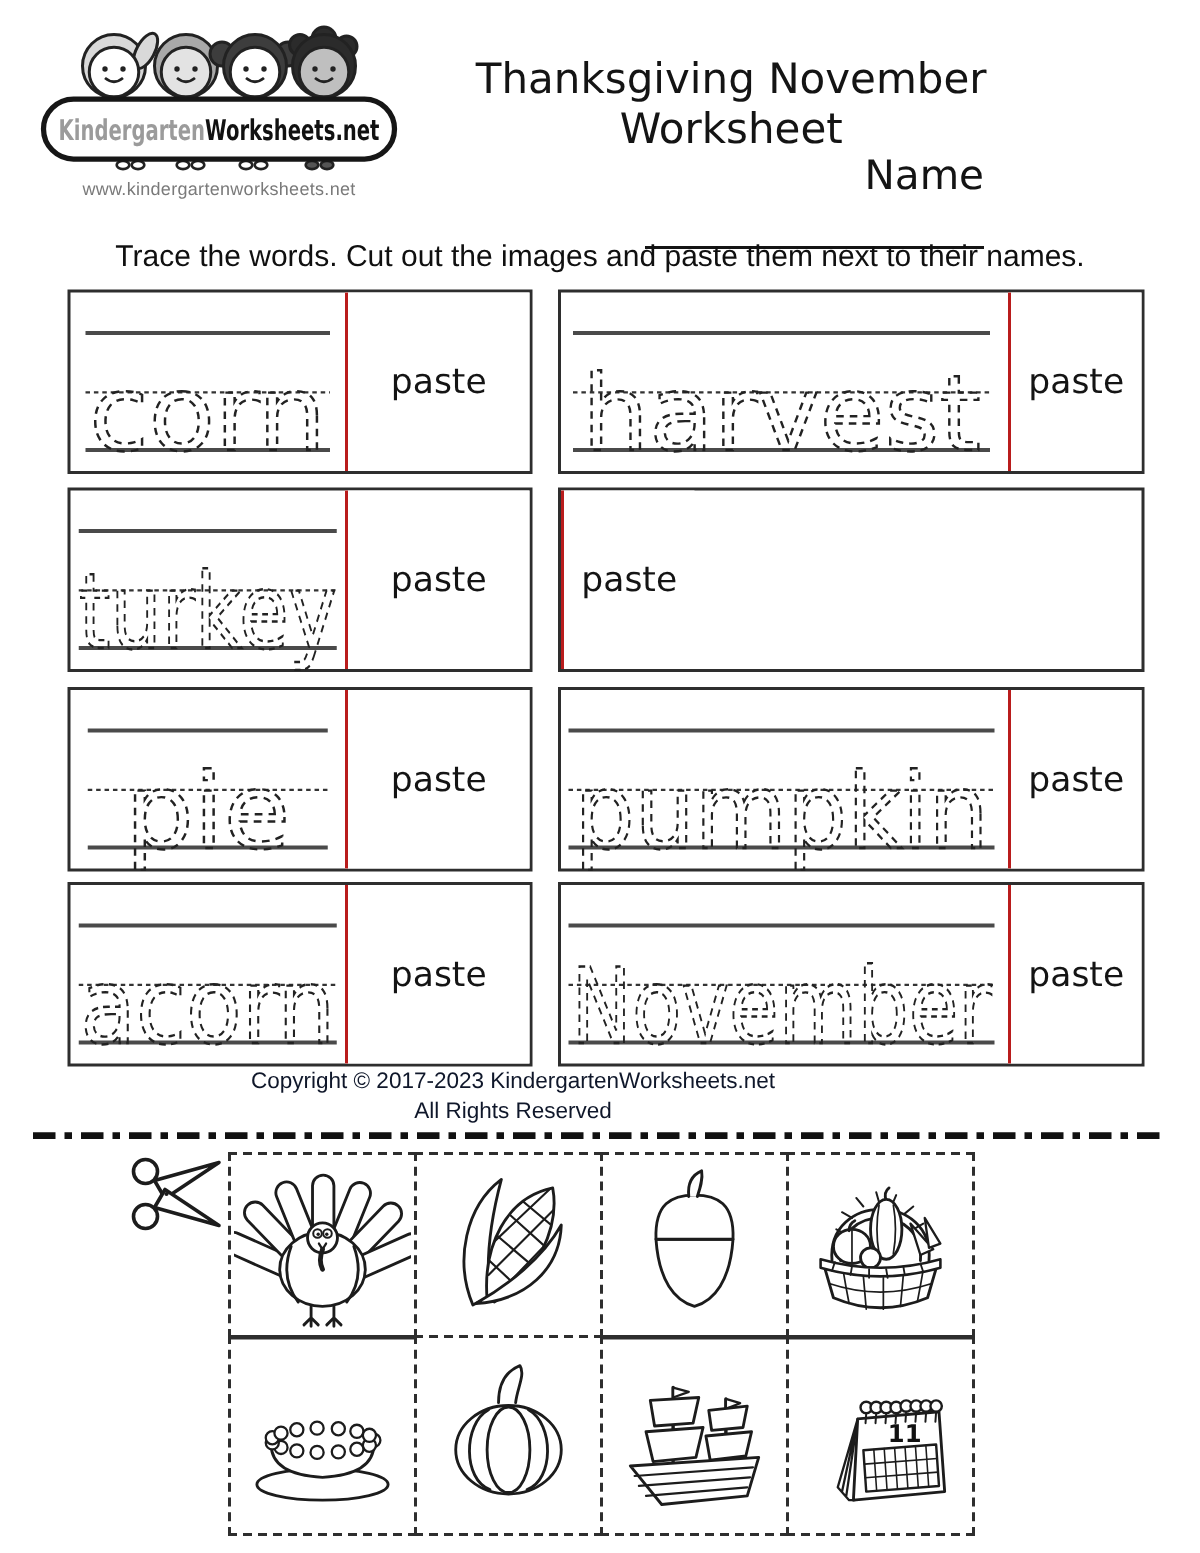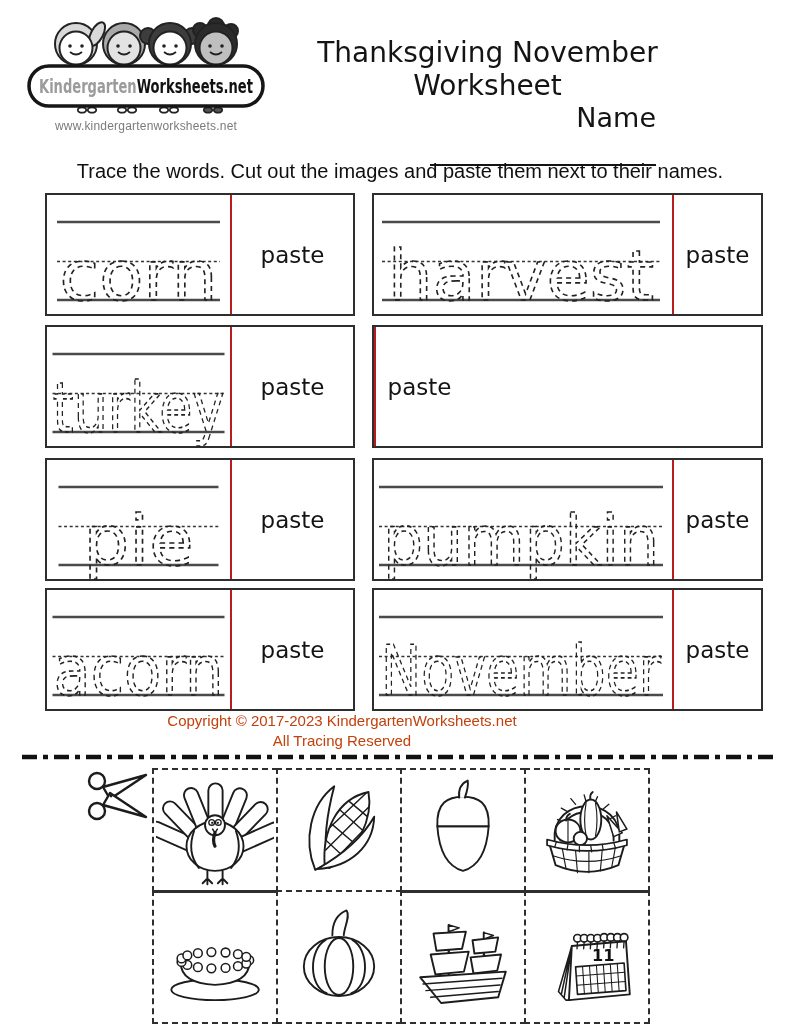--- a/index.html
+++ b/index.html
@@ -29,21 +29,21 @@
   .trace-box.right{width:391px;}
   .word-cell{flex:1;position:relative;overflow:visible;}
   .paste-cell{box-sizing:border-box;border-left:2px solid #b91c1c;display:flex;
               align-items:center;justify-content:center;background:#fff;}
   .trace-box.left .paste-cell{width:123px;}
   .trace-box.right .paste-cell{width:89px;}
   .paste-label{font-family:"DejaVu Sans",sans-serif;font-size:23px;color:#141414;}
 
   
   #footer{position:absolute;left:0;top:711px;width:684px;text-align:center;
-          font-size:15px;color:#c2410c;line-height:1.3;}
+          font-size:15px;color:#0f172a;line-height:1.3;}
 
   
   #cut-line{position:absolute;left:0;top:752px;width:800px;height:10px;}
   #scissors{position:absolute;left:86px;top:768px;}
   #cut-grid{position:absolute;left:152px;top:768px;width:500px;height:258px;}
   .cut-cell{position:absolute;box-sizing:border-box;border:2px dashed #2e2e2e;background:#fff;
             display:flex;align-items:center;justify-content:center;}
   .cut-cell.solid-top{border-top:3px solid #2e2e2e;align-items:flex-end;}
 </style>
 </head>
@@ -198,21 +198,21 @@
   </svg></div>
           <div class="paste-cell">
             <span class="paste-label">paste</span>
           </div>
         </div>
       </div>
     </div>
 
   <div id="footer">
     <div>Copyright © 2017-2023 KindergartenWorksheets.net</div>
-    <div>All Tracing Reserved</div>
+    <div>All Rights Reserved</div>
   </div>
 
   <svg id="cut-line" viewBox="0 0 800 10">
     <line x1="22" y1="5" x2="778" y2="5" stroke="#111" stroke-width="4.5" stroke-dasharray="15 6 5 6"></line>
   </svg>
 
   <svg id="scissors" width="64" height="58" viewBox="0 0 64 58">
     <g fill="none" stroke="#1c1c1c" stroke-width="2.4" stroke-linejoin="round">
       <path d="M17 19 L60 7 L24 31 Z" fill="#fff"></path>
       <path d="M17 37 L60 49 L24 25 Z" fill="#fff"></path>

